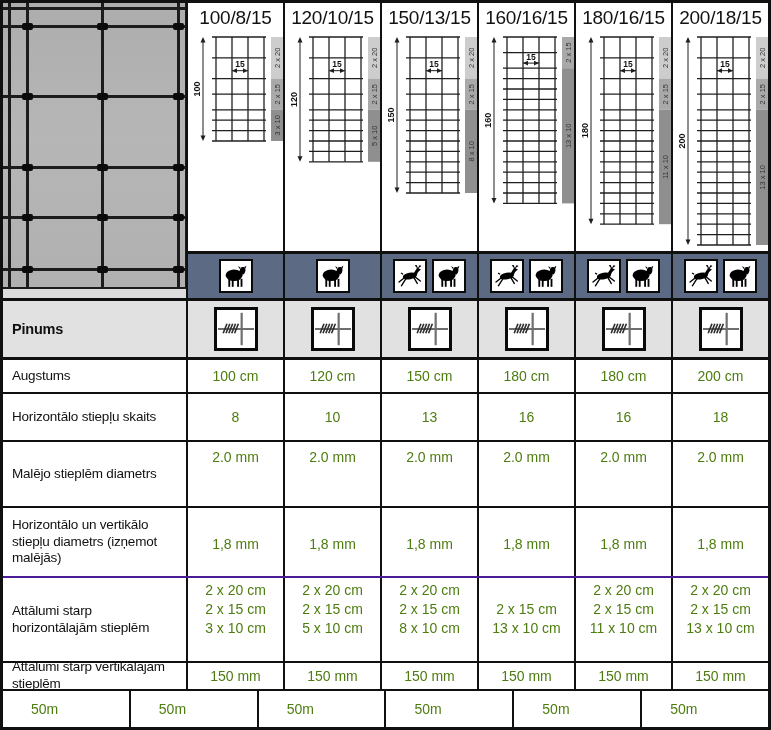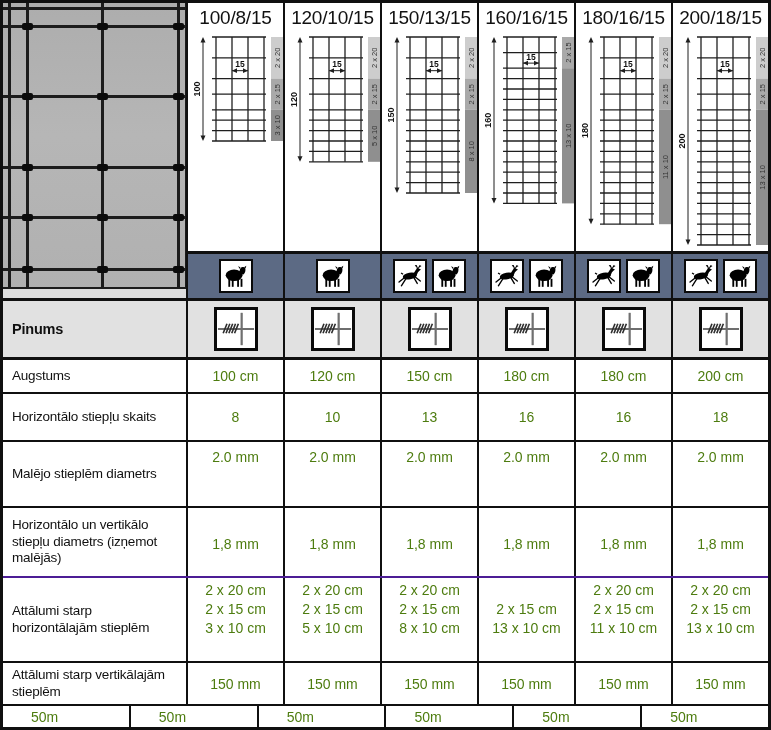--- a/index.html
+++ b/index.html
@@ -39,21 +39,21 @@
   .knot-box{width:44px;height:44px;background:#fff;border:3px solid #0a0a0a;display:flex;align-items:center;justify-content:center}
 
   .row-augstums{height:32px}
   .row-skaits{height:48px;border-top:2px solid #101010}
   .row-malejo{height:66px;border-top:2px solid #101010}
   .row-malejo .cell{justify-content:flex-start;padding-top:7px}
   .row-horizvert{height:70px;border-top:2px solid #101010}
   .row-horizvert .cell{justify-content:flex-start;padding-top:28px}
   .row-attalumi_h{height:85px;border-top:2px solid #4c1d95}
   .row-attalumi_h .cell{justify-content:flex-end;padding-bottom:23px;line-height:19px}
-  .row-attalumi_v{height:43px;border-top:2px solid #101010}
+  .row-attalumi_v{height:28px;border-top:2px solid #101010}
   .row-rulla{flex:1;border-top:2px solid #101010}
   .row-rulla .cell{align-items:flex-start;padding-left:28px}
 </style>
 </head>
 <body>
 
 <div class="sheet">
 
   <div class="top">
     <div class="photo-cell" id="photo">

